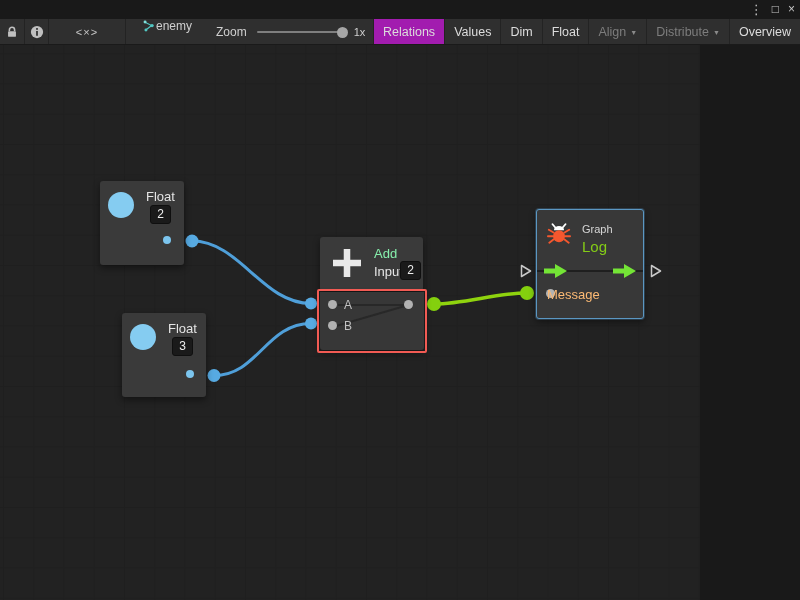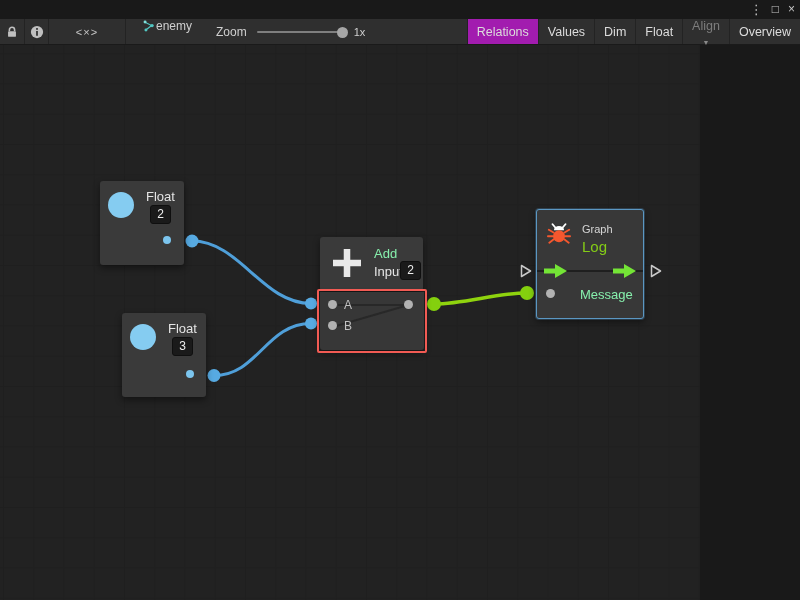--- a/index.html
+++ b/index.html
@@ -25,21 +25,21 @@
   .graphname { display:flex; align-items:flex-start; margin-left:16px; }
   .graphname span { font-size:12px; color:#cfcfcf; }
   .zoomlabel { font-size:12px; color:#cfcfcf; margin-left:24px; align-self:center; }
   .slider { position:relative; width:88px; height:2px; background:#7f7f7f; align-self:center; margin-left:10px; border-radius:1px; }
   .slider .handle { position:absolute; right:-3px; top:-4px; width:11px; height:11px; border-radius:50%; background:#a6a6a6; }
   .zoomvalue { font-size:11px; color:#cfcfcf; margin-left:9px; align-self:center; }
   .rightbtns { margin-left:auto; display:flex; align-items:stretch; }
   .rbtn { display:flex; align-items:center; gap:4px; padding:0 9px; font-size:12.5px; color:#dcdcdc;
           border-left:1px solid #232323; white-space:nowrap; }
   .rbtn.active { background:#a21caf; }
-  .rbtn.disabled { color:#7d7d7d;flex-direction:column; }
+  .rbtn.disabled { color:#7d7d7d; }
   .rbtn .arrow { font-size:7px; color:#8a8a8a; padding-top:2px; }
 
   
   .canvas { position:absolute; left:0; top:45px; width:700px; height:555px; background-color:#222222;
     background-image:
       linear-gradient(#1f1f1f 1px, transparent 1px),
       linear-gradient(90deg,#1f1f1f 1px, transparent 1px),
       linear-gradient(#181818 1px, transparent 1px),
       linear-gradient(90deg,#181818 1px, transparent 1px);
     background-size:30.25px 30.25px, 30.25px 30.25px, 121px 121px, 121px 121px;
@@ -71,21 +71,21 @@
              border-radius:2px; pointer-events:none; }
 
   
   .debug-node { left:536px; top:164px; width:108px; height:110px; background:#383838;
                 border:1px solid #5b97c2; box-shadow:0 0 0 1px rgba(76,130,170,.35), 0 3px 7px rgba(0,0,0,.45); }
   .debug-node .dcat { position:absolute; left:45px; top:13px; font-size:11px; color:#d6d6d6; }
   .debug-node .dtitle { position:absolute; left:45px; top:28px; font-size:15px; color:#84cc16; }
   .debug-node .ctrl-line { position:absolute; left:0; top:60px; width:100%; height:2px; background:#1f1f1f; }
   .debug-node .arrow-l { position:absolute; left:7px; top:54px; }
   .debug-node .arrow-r { position:absolute; right:6px; top:54px; }
-  .debug-node .msglabel { position:absolute; left:43px; top:77px; font-size:13px; color:#86efac; }
+  .debug-node .msglabel { position:absolute; left:10px; top:77px; font-size:13px; color:#fdba74; }
   .flowtri { position:absolute; }
 </style>
 </head>
 <body>
 
 <div class="window">
 
   <div class="tabstrip">
     <div class="win-controls">
       <span class="menu">⋮</span>
@@ -136,20 +136,24 @@
         <span>Values</span>
         </div>
       <div class="rbtn">
         <span>Dim</span>
         </div>
       <div class="rbtn">
         <span>Float</span>
         </div>
       <div class="rbtn disabled">
         <span>Align</span>
+        <span class="arrow">▼</span>
+        </div>
+      <div class="rbtn disabled">
+        <span>Distribute</span>
         <span class="arrow">▼</span>
         </div>
       <div class="rbtn">
         <span>Overview</span>
         </div>
     </div>
   </div>
 
   <div class="canvas">
 

